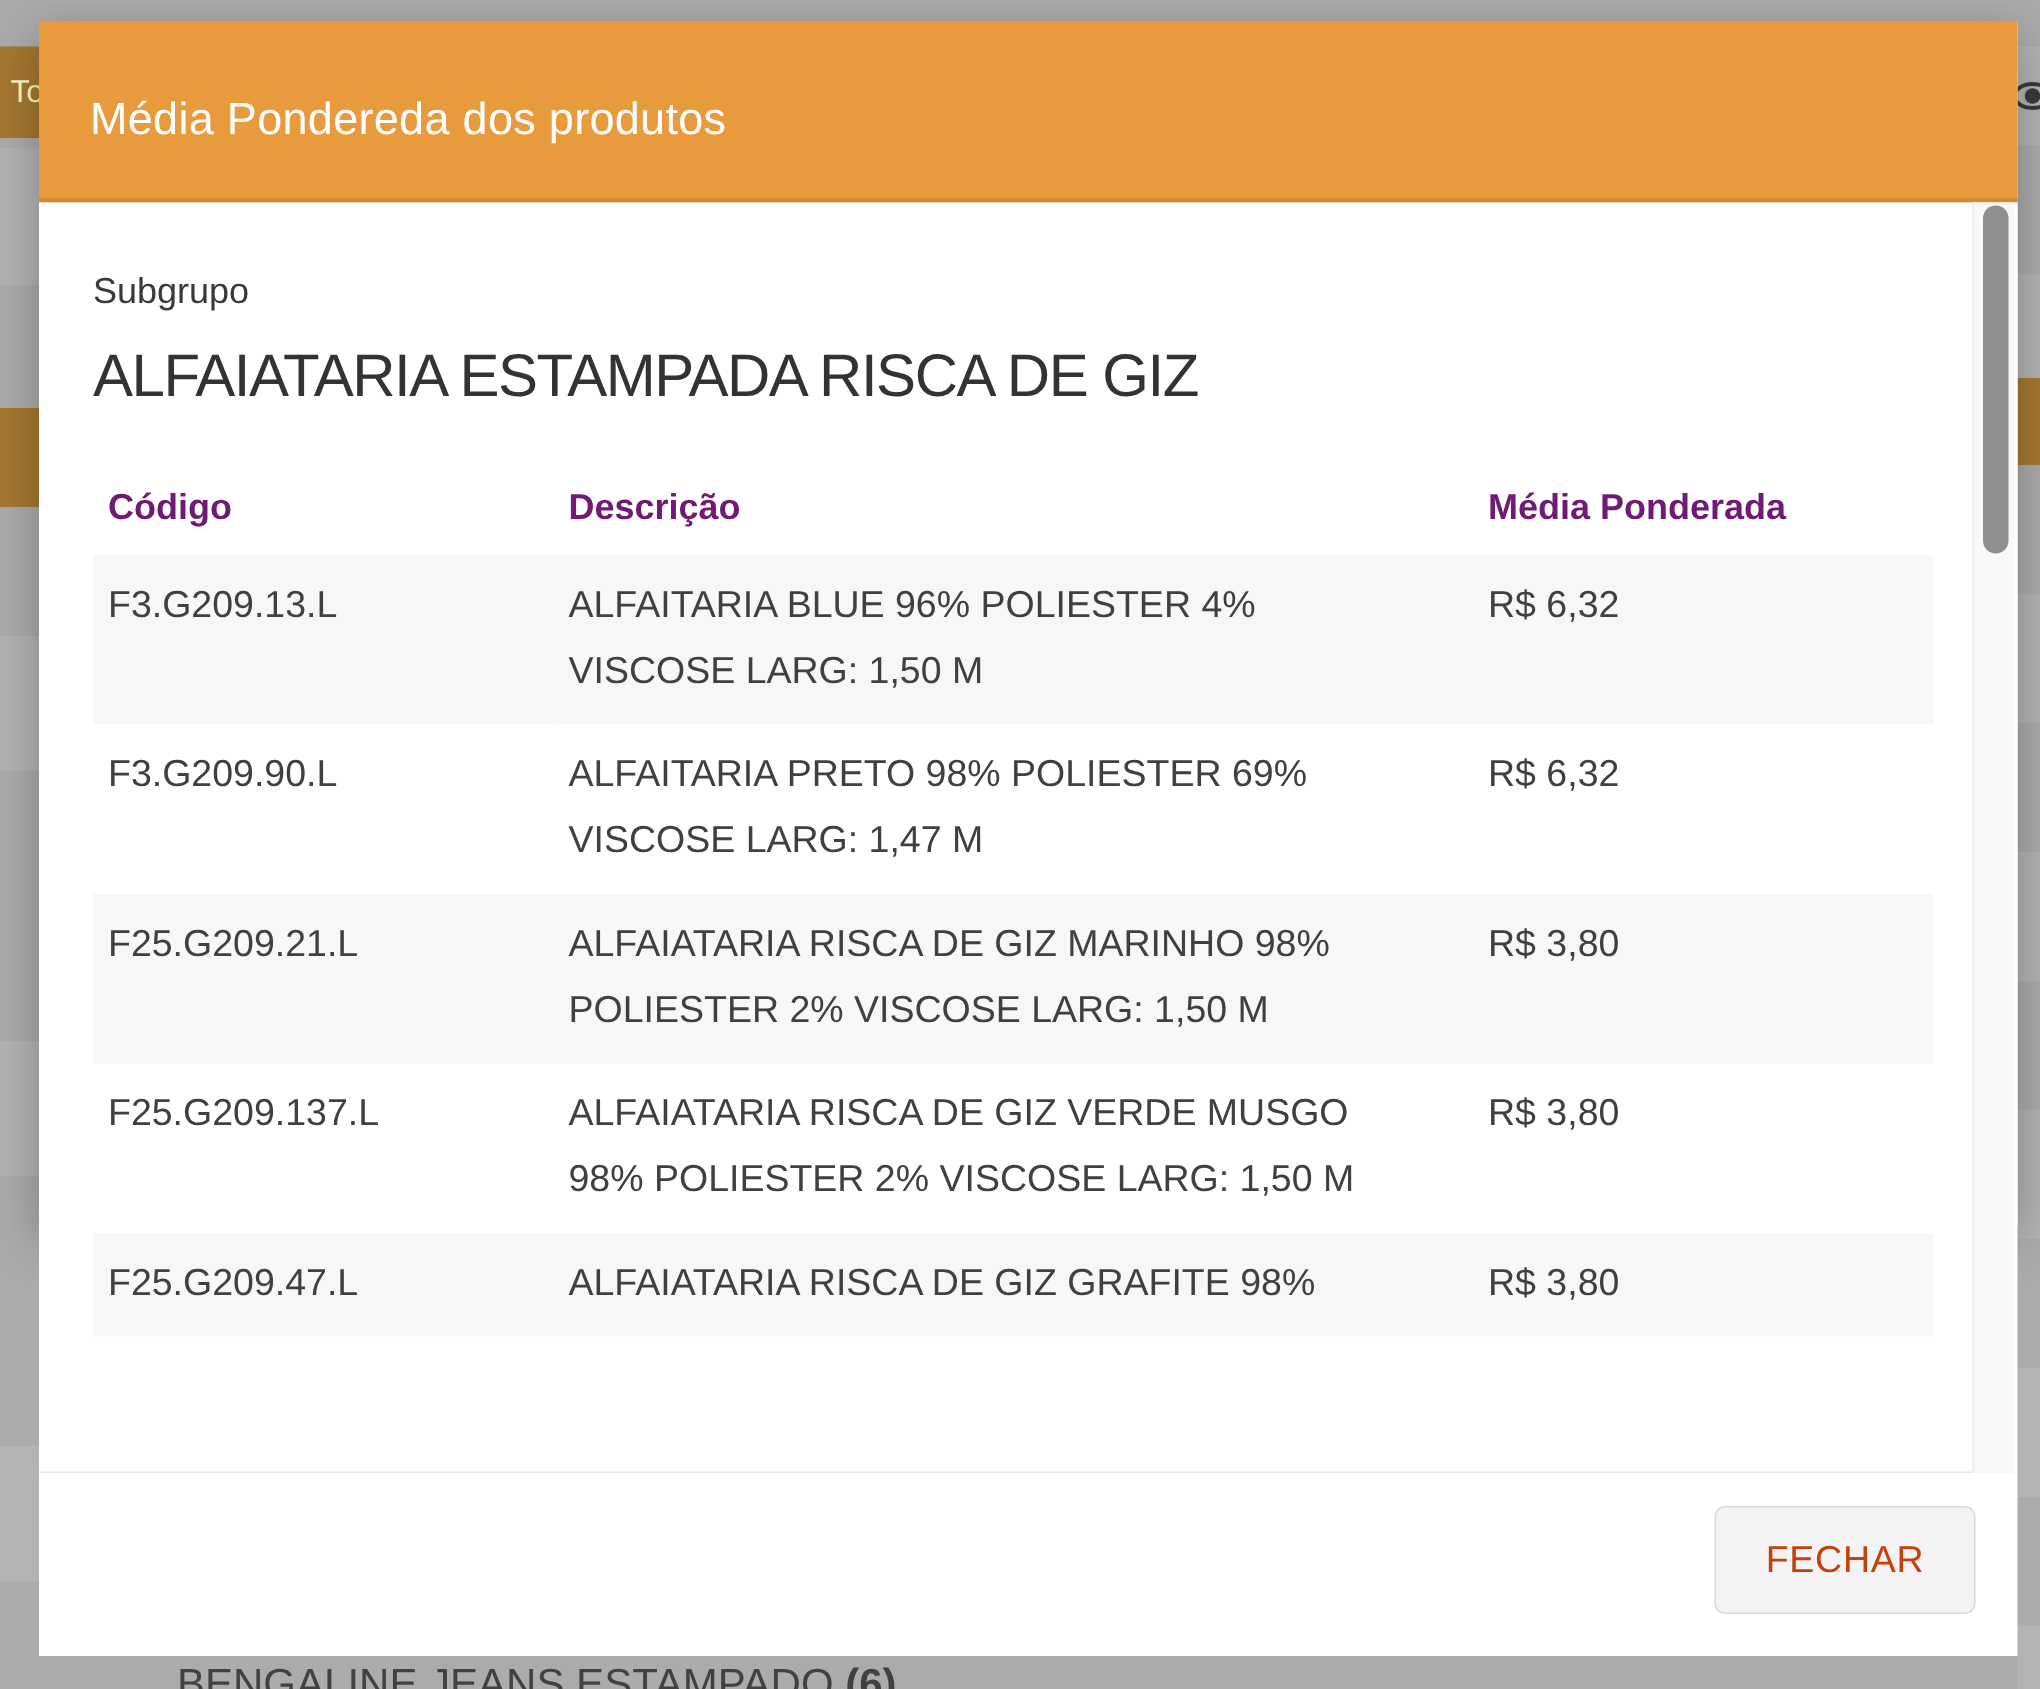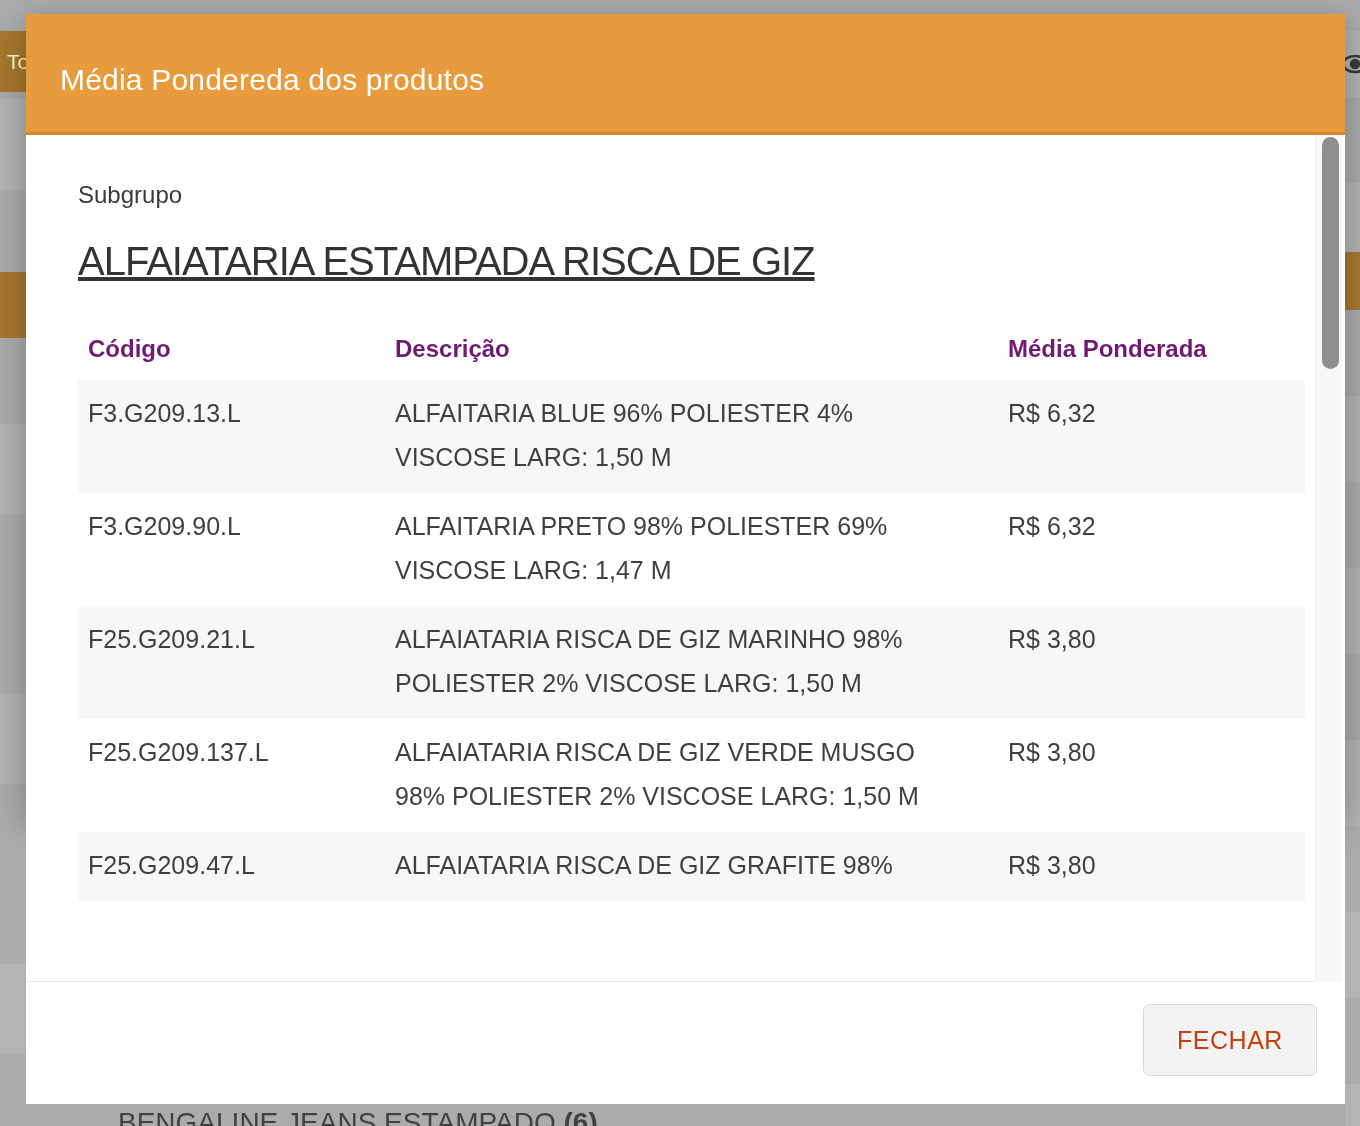--- a/index.html
+++ b/index.html
@@ -54,26 +54,26 @@
   }
   .modal-title{
     color:#ffffff;font-size:30px;font-weight:normal;letter-spacing:0.2px;
   }
   .modal-body{position:relative;height:969px;background:#fff;}
 
   .scroll-area{
     position:absolute;left:0;top:0;width:1289px;height:847px;
     overflow:hidden;
     border-bottom:1px solid #e9e9e9;
-    padding:45px 0 0 52px;
+    padding:45px 0 0 36px;
   }
   .subgroup-label{font-size:24px;color:#3a3a3a;line-height:30px;}
   .subgroup-name{
     font-size:40px;font-weight:400;letter-spacing:-1px;
-    color:#333;line-height:50px;margin-top:26px;white-space:nowrap;text-decoration:underline;
+    color:#333;line-height:50px;margin-top:16px;white-space:nowrap;
   }
   table.products{
     margin-top:32px;width:1227px;
     border-collapse:collapse;table-layout:fixed;
   }
   table.products col.c1{width:307px;}
   table.products col.c2{width:613px;}
   table.products col.c3{width:307px;}
   table.products th{
     text-align:left;font-size:24px;font-weight:bold;color:#701a75;

